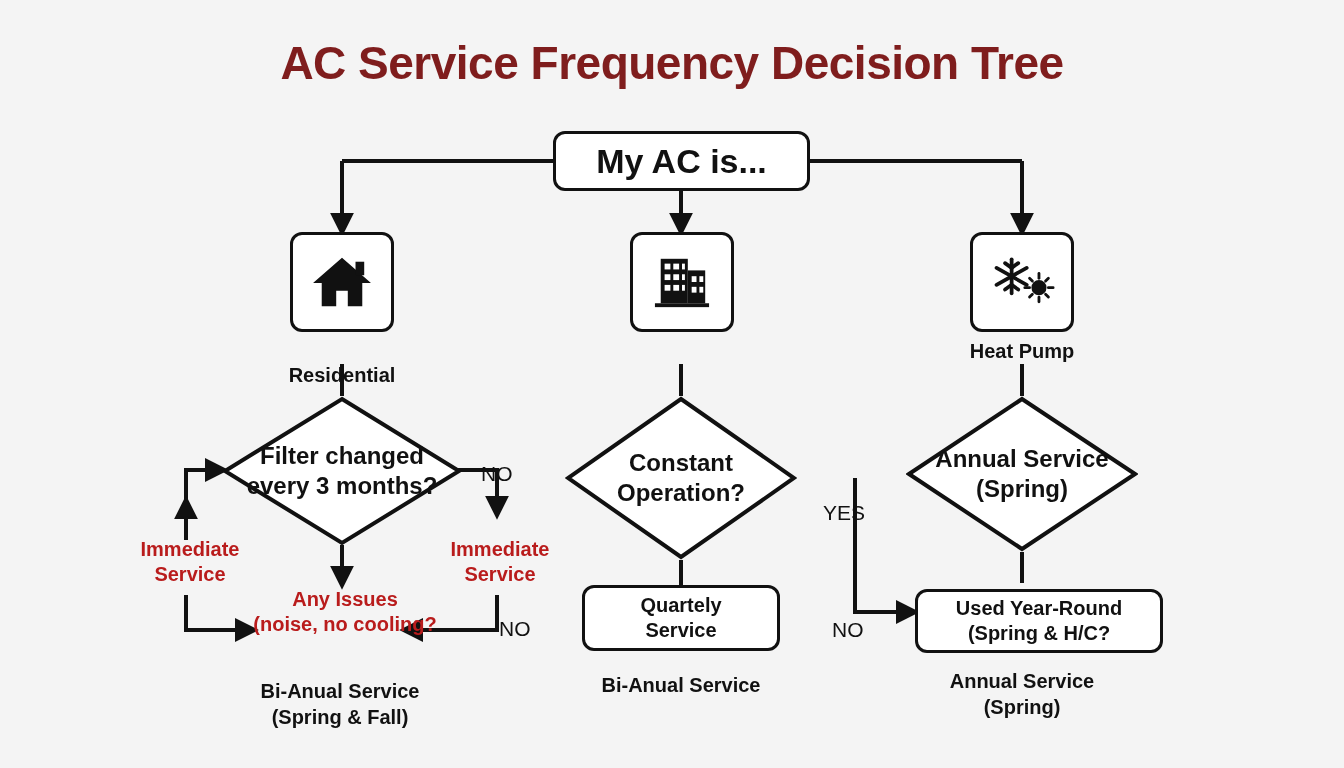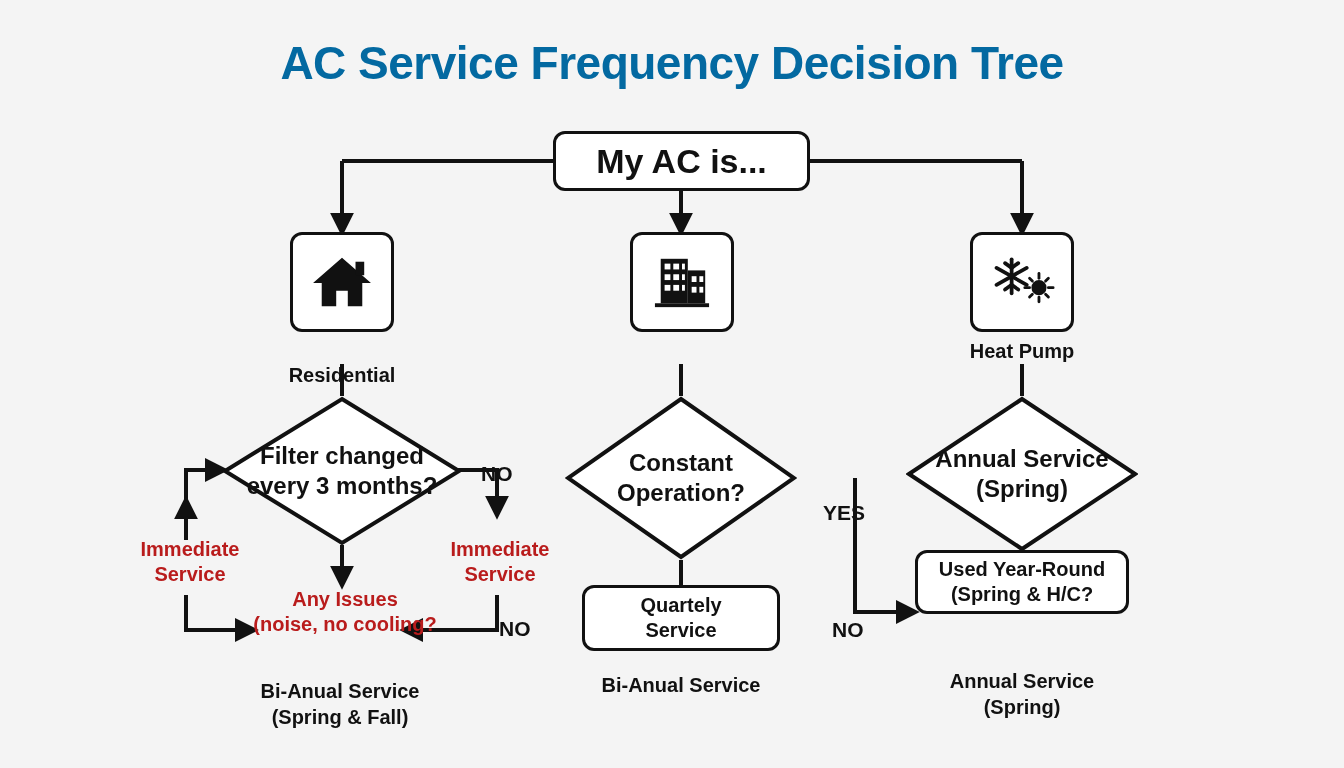--- a/index.html
+++ b/index.html
@@ -22,21 +22,21 @@
   }
   .title {
     position: absolute;
     top: 36px;
     left: 0;
     width: 1344px;
     text-align: center;
     font-size: 46px;
     font-weight: bold;
     letter-spacing: -0.5px;
-    color: #0369a1;
+    color: #7f1d1d;
   }
   svg.lines {
     position: absolute;
     top: 0;
     left: 0;
     width: 1344px;
     height: 768px;
     pointer-events: none;
   }
   .node {
@@ -95,21 +95,21 @@
     position: absolute;
     text-align: center;
     font-size: 20px;
     font-weight: bold;
     line-height: 1.25;
     color: #b91c1c;
   }
   .edge-label {
     position: absolute;
     font-size: 21px;
-    font-weight: bold;
+    font-weight: normal;
     color: #111111;
   }
   .outcome-label {
     position: absolute;
     text-align: center;
     font-size: 20px;
     font-weight: bold;
     line-height: 1.3;
     color: #111111;
   }
@@ -309,21 +309,21 @@
         <div>Annual Service</div>
         <div>(Spring)</div>
       </div>
     </div>
   </div>
 
   <div class="edge-label" style="left:823px; top:473px;margin-top:28px;">YES</div>
 
   <div class="edge-label" style="left:832px; top:618px;">NO</div>
 
-  <div class="node rounded-box" style="left:915px; top:550px; width:214px; height:64px;">
+  <div class="node rounded-box" style="left:915px; top:589px; width:248px; height:64px;">
     <div class="box-text">
       <div>Used Year-Round</div>
       <div>(Spring &amp; H/C?</div>
     </div>
   </div>
 
   <div class="outcome-label" style="left:897px; top:668px; width:250px;">
     <div>Annual Service</div>
     <div>(Spring)</div>
   </div>

